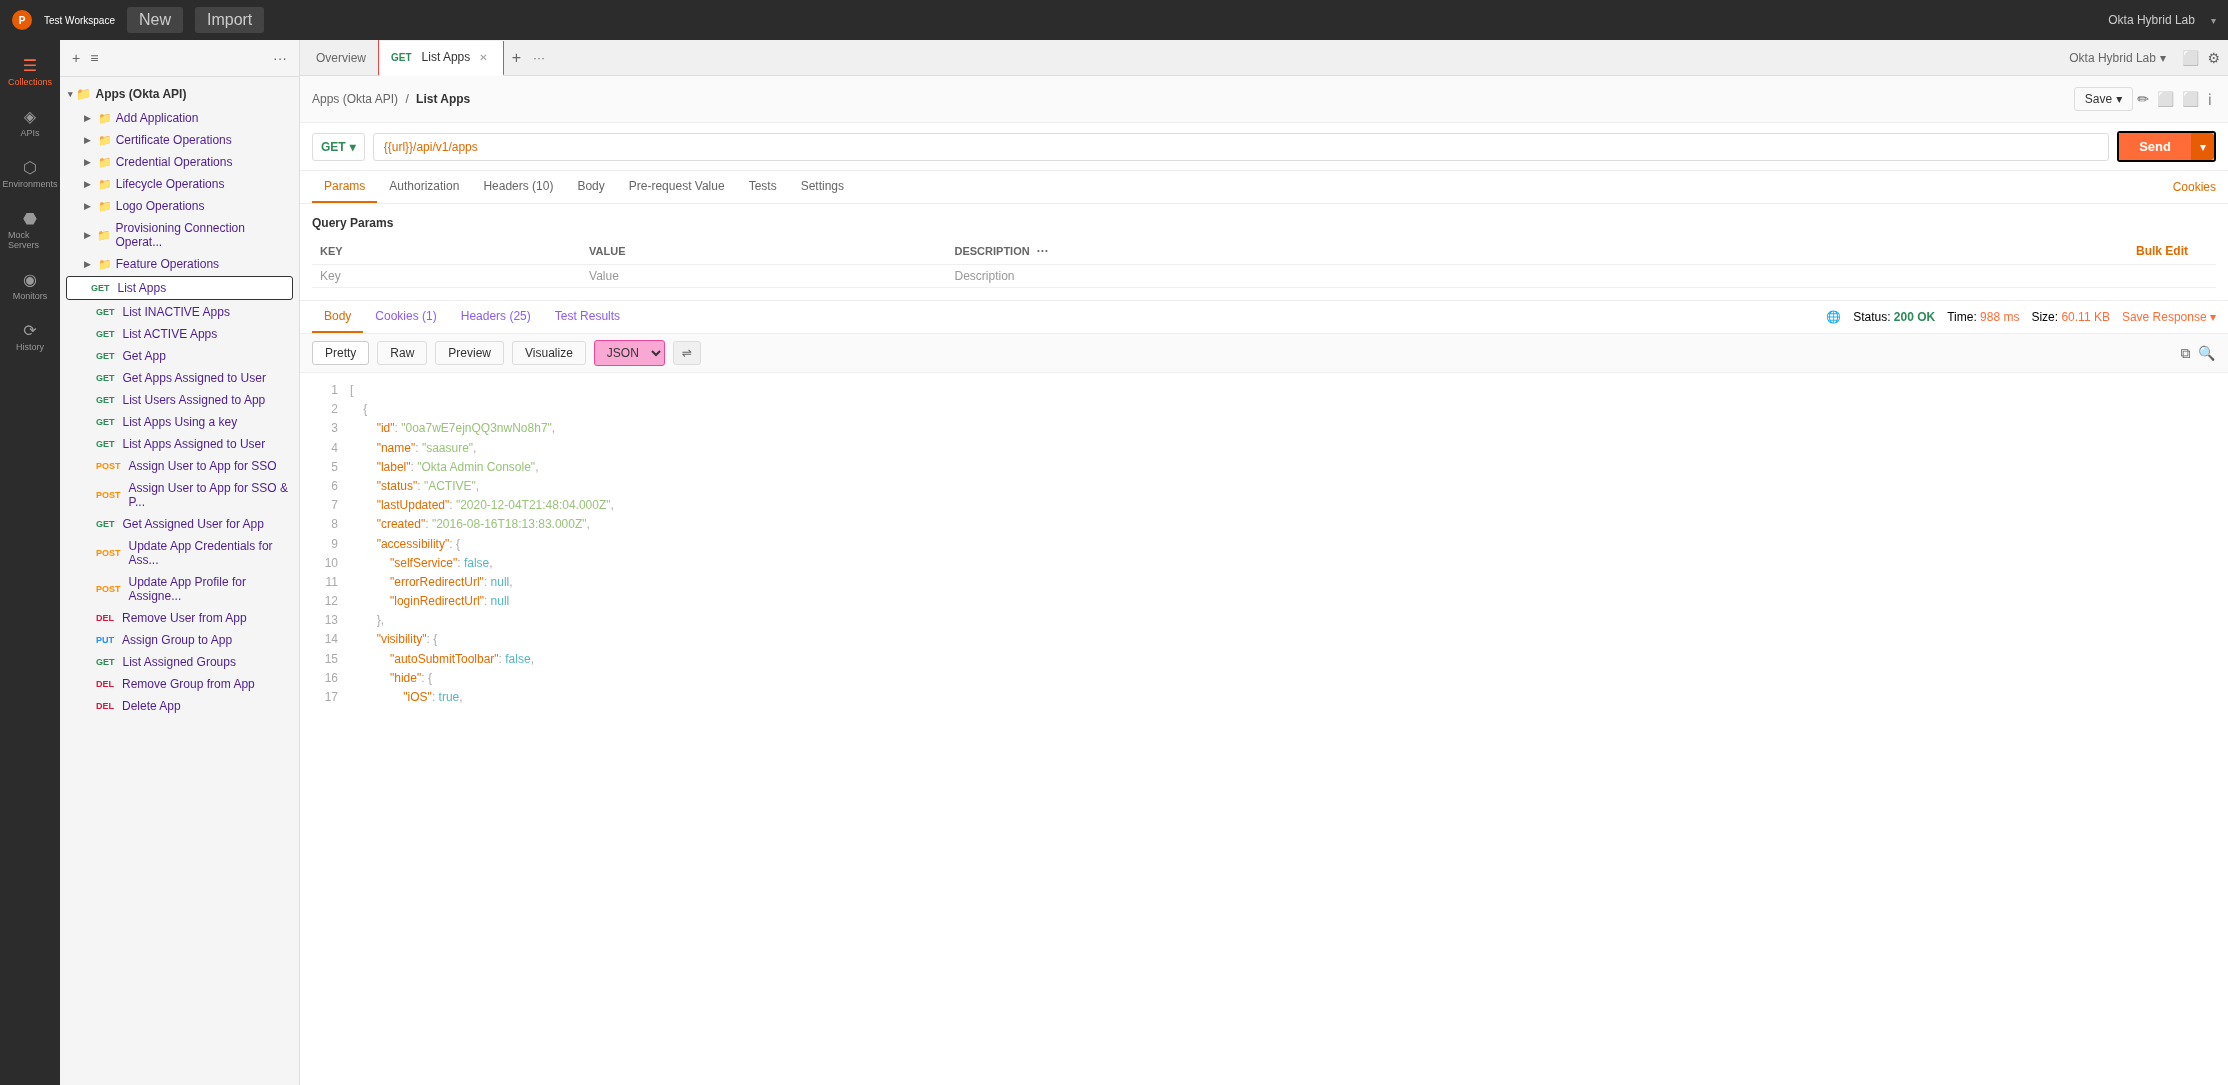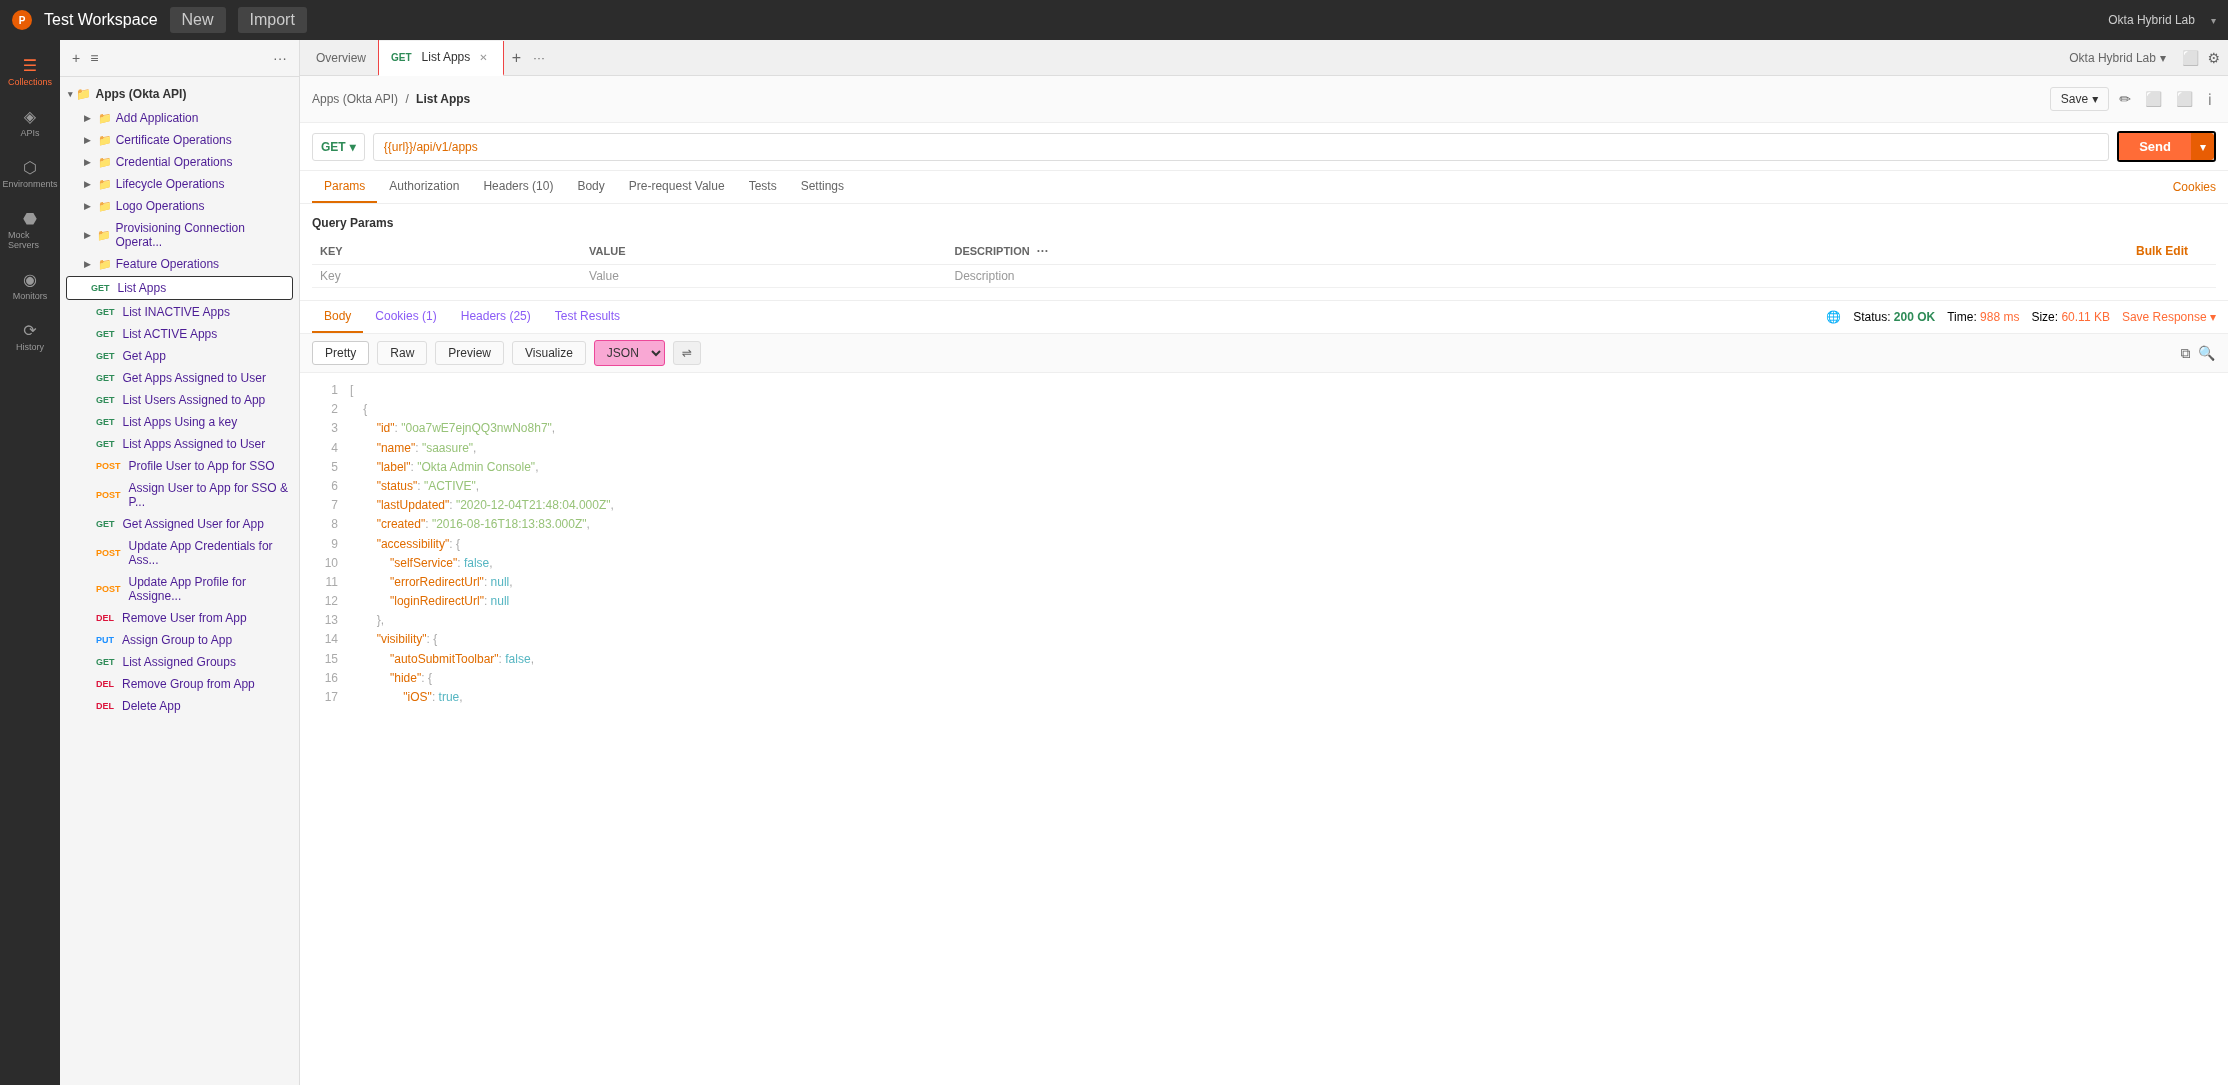--- a/index.html
+++ b/index.html
@@ -1,21 +1,21 @@
 <!DOCTYPE html>
 <html><head>
   <meta charset="utf-8">
   <style>
     * { box-sizing: border-box; margin: 0; padding: 0; font-family: -apple-system, BlinkMacSystemFont, 'Segoe UI', sans-serif; font-size: 12px; }
     body { display: flex; flex-direction: column; height: 100vh; background: #fff; overflow: hidden; }
 
     
     .top-header { display: flex; align-items: center; height: 40px; background: #2c2c2c; color: #ccc; padding: 0 12px; gap: 12px; flex-shrink: 0; }
     .app-logo { width: 20px; height: 20px; border-radius: 50%; background: #e85d04; display: flex; align-items: center; justify-content: center; color: white; font-size: 10px; font-weight: bold; }
-    .app-title { color: #fff; font-size: 16px; font-weight: 500; }
+    .app-title { color: #fff; font-size: 10px; font-weight: 500; }
     .header-spacer { flex: 1; }
     .header-btn { background: #444; color: #ccc; border: none; padding: 4px 12px; border-radius: 3px; cursor: pointer; font-size: 16px; }
     .workspace-name { color: #ccc; font-size: 12px; }
     .chevron-down { color: #999; font-size: 10px; margin-left: 4px; }
 
     
     .main-layout { display: flex; flex: 1; overflow: hidden; }
 
     
     .icon-sidebar { width: 60px; background: #2c2c2c; display: flex; flex-direction: column; align-items: center; padding: 8px 0; gap: 4px; flex-shrink: 0; }
@@ -57,21 +57,21 @@
     .tab-more { background: none; border: none; color: #666; cursor: pointer; padding: 0 4px; font-size: 12px; }
     .tabs-spacer { flex: 1; }
     .workspace-selector { display: flex; align-items: center; padding: 0 12px; color: #666; font-size: 12px; gap: 4px; }
 
     
     .request-header { display: flex; align-items: center; padding: 8px 12px; border-bottom: 1px solid #eee; gap: 8px; background: #fafafa; flex-shrink: 0; }
     .breadcrumb { font-size: 12px; color: #666; }
     .breadcrumb a { color: #666; text-decoration: none; }
     .breadcrumb .sep { margin: 0 4px; }
     .breadcrumb .current { color: #333; font-weight: 600; }
-    .header-actions { margin-left: auto; display: flex; align-items: center; gap: 6px; }
+    .header-actions { margin-left: auto; display: flex; align-items: center; }
     .save-btn { display: flex; align-items: center; background: none; border: 1px solid #ddd; padding: 4px 10px; border-radius: 3px; cursor: pointer; font-size: 12px; color: #333; gap: 4px; }
     .icon-btn-sm { background: none; border: none; cursor: pointer; color: #666; font-size: 14px; padding: 4px; }
 
     
     .url-bar { display: flex; align-items: center; padding: 8px 12px; gap: 8px; border-bottom: 1px solid #eee; flex-shrink: 0; }
     .method-select { background: #fff; border: 1px solid #ddd; padding: 6px 8px; border-radius: 3px; font-size: 12px; color: #2e8b57; font-weight: 600; cursor: pointer; display: flex; align-items: center; gap: 4px; }
     .url-input { flex: 1; padding: 6px 10px; border: 1px solid #ddd; border-radius: 3px; font-size: 12px; color: #e06c00; background: #fff; outline: none; }
     .send-btn { background: #ff6c37; color: #fff; border: none; padding: 6px 20px; border-radius: 3px; cursor: pointer; font-size: 13px; font-weight: 600; display: flex; align-items: center; gap: 4px; }
     .send-btn-arrow { background: #e85d04; color: #fff; border: none; padding: 6px 8px; border-radius: 0 3px 3px 0; cursor: pointer; border-left: 1px solid #e85d04; }
 
@@ -245,21 +245,21 @@
       <div class="tree-item sub-item2">
         <span class="tree-method method-get">GET</span>
         <span class="tree-label">List Apps Using a key</span>
       </div>
       <div class="tree-item sub-item2">
         <span class="tree-method method-get">GET</span>
         <span class="tree-label">List Apps Assigned to User</span>
       </div>
       <div class="tree-item sub-item2">
         <span class="tree-method method-post">POST</span>
-        <span class="tree-label">Profile User to App for SSO</span>
+        <span class="tree-label">Assign User to App for SSO</span>
       </div>
       <div class="tree-item sub-item2">
         <span class="tree-method method-post">POST</span>
         <span class="tree-label">Assign User to App for SSO &amp; P...</span>
       </div>
       <div class="tree-item sub-item2">
         <span class="tree-method method-get">GET</span>
         <span class="tree-label">Get Assigned User for App</span>
       </div>
       <div class="tree-item sub-item2">

